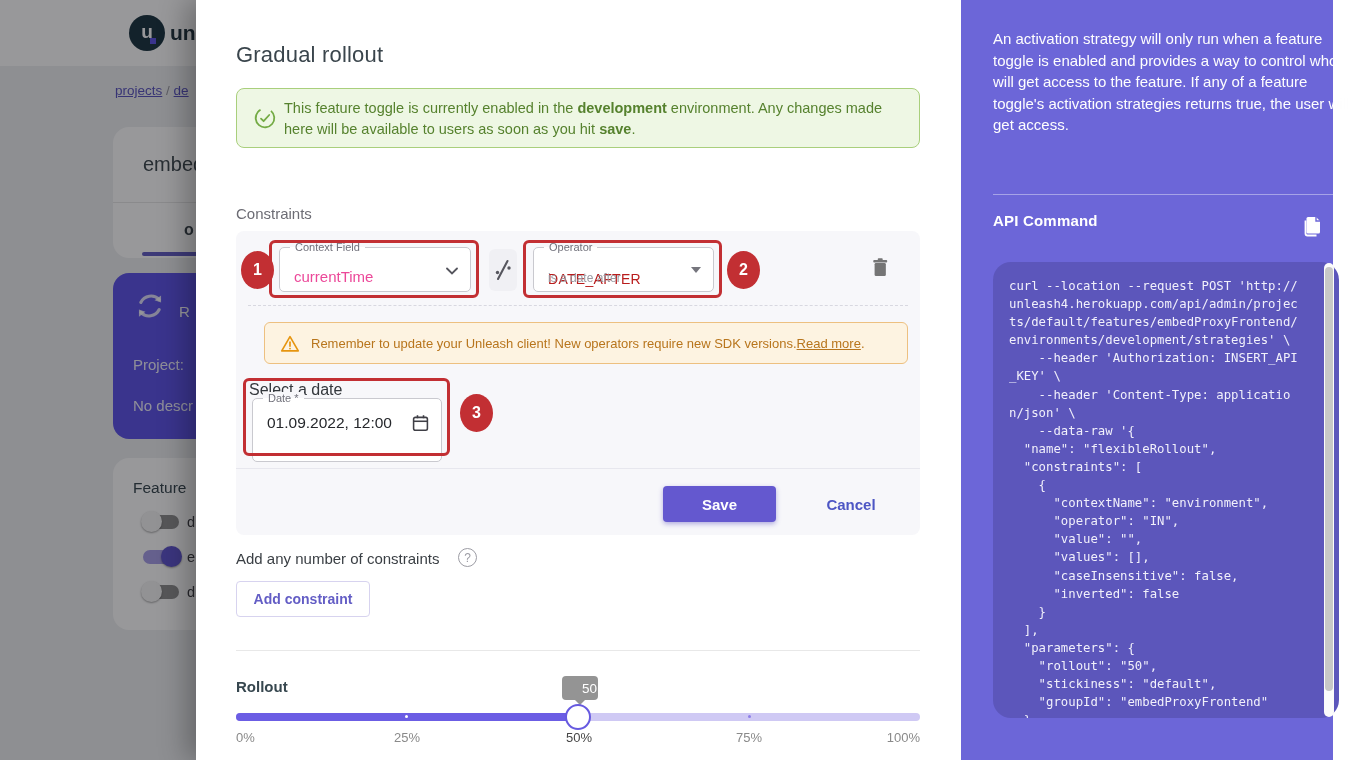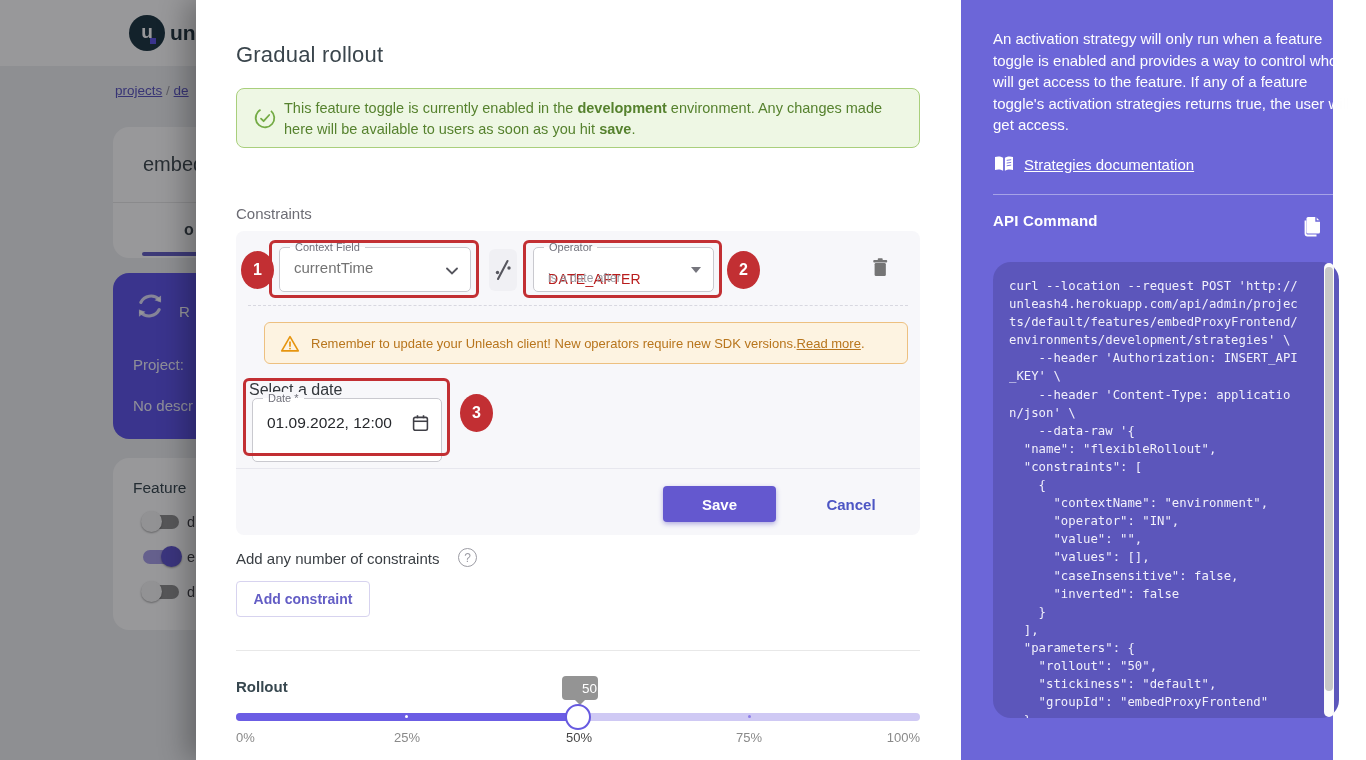--- a/index.html
+++ b/index.html
@@ -54,21 +54,21 @@
   .alert-success-text b { font-weight:bold; }
 
   .constraints-label { left:40px; top:205px; font-size:15px; color:#6c6c74; }
 
   .constraint-box { left:40px; top:231px; width:684px; height:304px; background:#f7f7fa; border-radius:8px; }
 
   .mui-field { background:#fff; border:1px solid #c9c9cf; border-radius:5px; }
   .mui-label { position:absolute; top:-7px; left:10px; padding:0 5px; font-size:11px; color:#70707a;
     background:linear-gradient(#f7f7fa 48%, #ffffff 48%); white-space:nowrap; }
   .sel-context { left:43px; top:16px; width:192px; height:45px; }
-  .sel-context-value { position:absolute; left:14px; top:11px; font-size:15px; color:#737373; }
+  .sel-context-value { position:absolute; left:14px; top:20px; font-size:15px; color:#ec4899; }
   .sel-chevron { position:absolute; right:12px; top:19px; }
   .negate-btn { left:253px; top:18px; width:28px; height:42px; background:#f0f0f4; border-radius:6px;
     display:flex; align-items:center; justify-content:center; }
   .sel-operator { left:297px; top:16px; width:181px; height:45px; }
   .sel-operator-value { position:absolute; left:14px; top:6px; font-size:14px; color:#b91c1c; letter-spacing:.3px;margin-top:17px; }
   .sel-operator-desc { position:absolute; left:14px; top:23px; font-size:12px; color:#9a9aa2; }
   .sel-caret { position:absolute; right:12px; top:19px; width:0; height:0;
     border-left:5px solid transparent; border-right:5px solid transparent; border-top:6px solid #75757d; }
   .trash-btn { left:628px; top:18px; width:32px; height:36px; display:flex; align-items:center; justify-content:center; }
 
@@ -305,30 +305,20 @@
     <span class="abs tick tick-0">0%</span>
     <span class="abs tick tick-25">25%</span>
     <span class="abs tick tick-50">50%</span>
     <span class="abs tick tick-75">75%</span>
     <span class="abs tick tick-100">100%</span>
   </div>
 
   <aside class="abs panel">
     <p class="abs panel-desc">An activation strategy will only run when a feature toggle is enabled and provides a way to control who will get access to the feature. If any of a feature toggle's activation strategies returns true, the user will get access.</p>
 
-    <div class="abs docs-row">
-      <svg width="22" height="18" viewBox="0 0 24 20">
-        <path d="M2 2.3C5 1 8.3 1.4 11 3.1V17.6C8.3 15.9 5 15.5 2 16.8Z" fill="#ffffff"></path>
-        <path d="M22 2.3C19 1 15.7 1.4 13 3.1V17.6C15.7 15.9 19 15.5 22 16.8Z" fill="#ffffff"></path>
-        <line x1="15" y1="6" x2="20" y2="5.2" stroke="#6c66d8" stroke-width="1"></line>
-        <line x1="15" y1="9" x2="20" y2="8.2" stroke="#6c66d8" stroke-width="1"></line>
-        <line x1="15" y1="12" x2="20" y2="11.2" stroke="#6c66d8" stroke-width="1"></line>
-      </svg>
-      <a class="docs-link">Strategies documentation</a>
-    </div>
 
     <div class="abs panel-div"></div>
     <div class="abs api-label">API Command</div>
 
     <div class="abs copy-btn">
       <svg width="22" height="24" viewBox="0 0 22 24">
         <path d="M7 3 h8 l4 4 v11 a1.5 1.5 0 0 1 -1.5 1.5 h-10.5 a1.5 1.5 0 0 1 -1.5 -1.5 v-13.5 a1.5 1.5 0 0 1 1.5 -1.5 Z" fill="#ffffff"></path>
         <path d="M15 3 v4 h4" fill="none" stroke="#6c66d8" stroke-width="1.4"></path>
         <path d="M4.5 6.5 v13 a2 2 0 0 0 2 2 h9" fill="none" stroke="#ffffff" stroke-width="1.8"></path>
       </svg>

